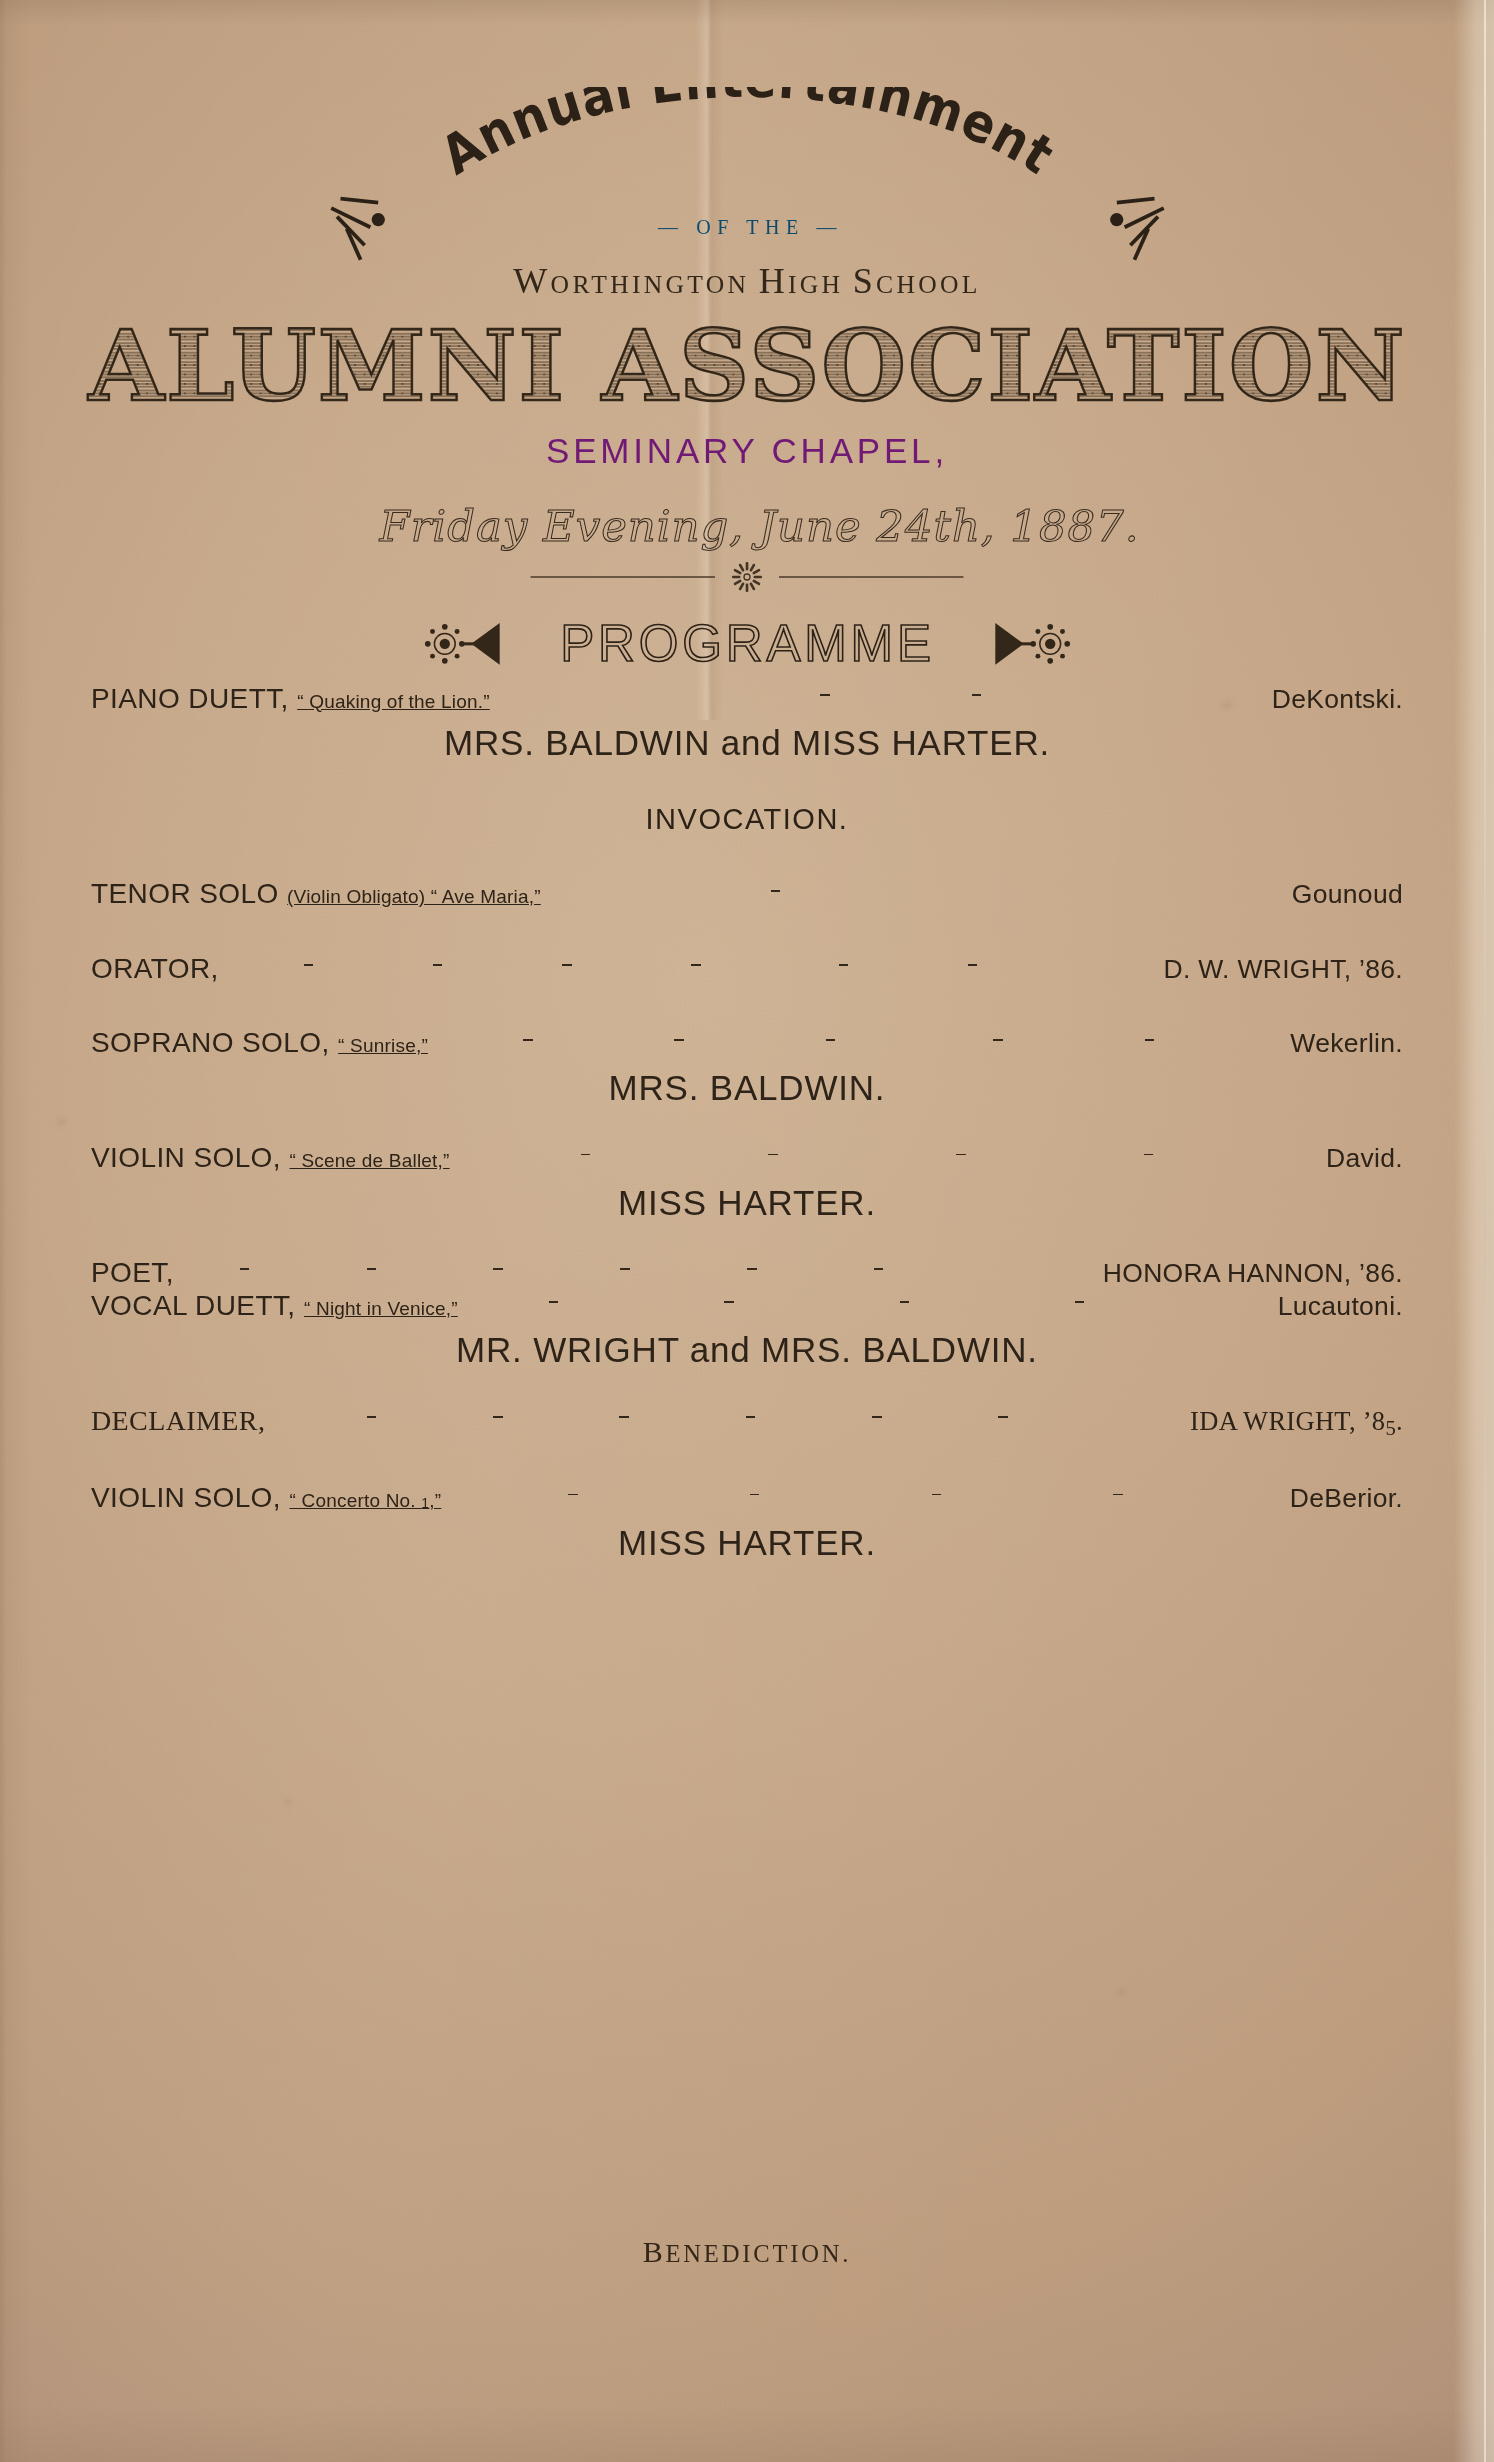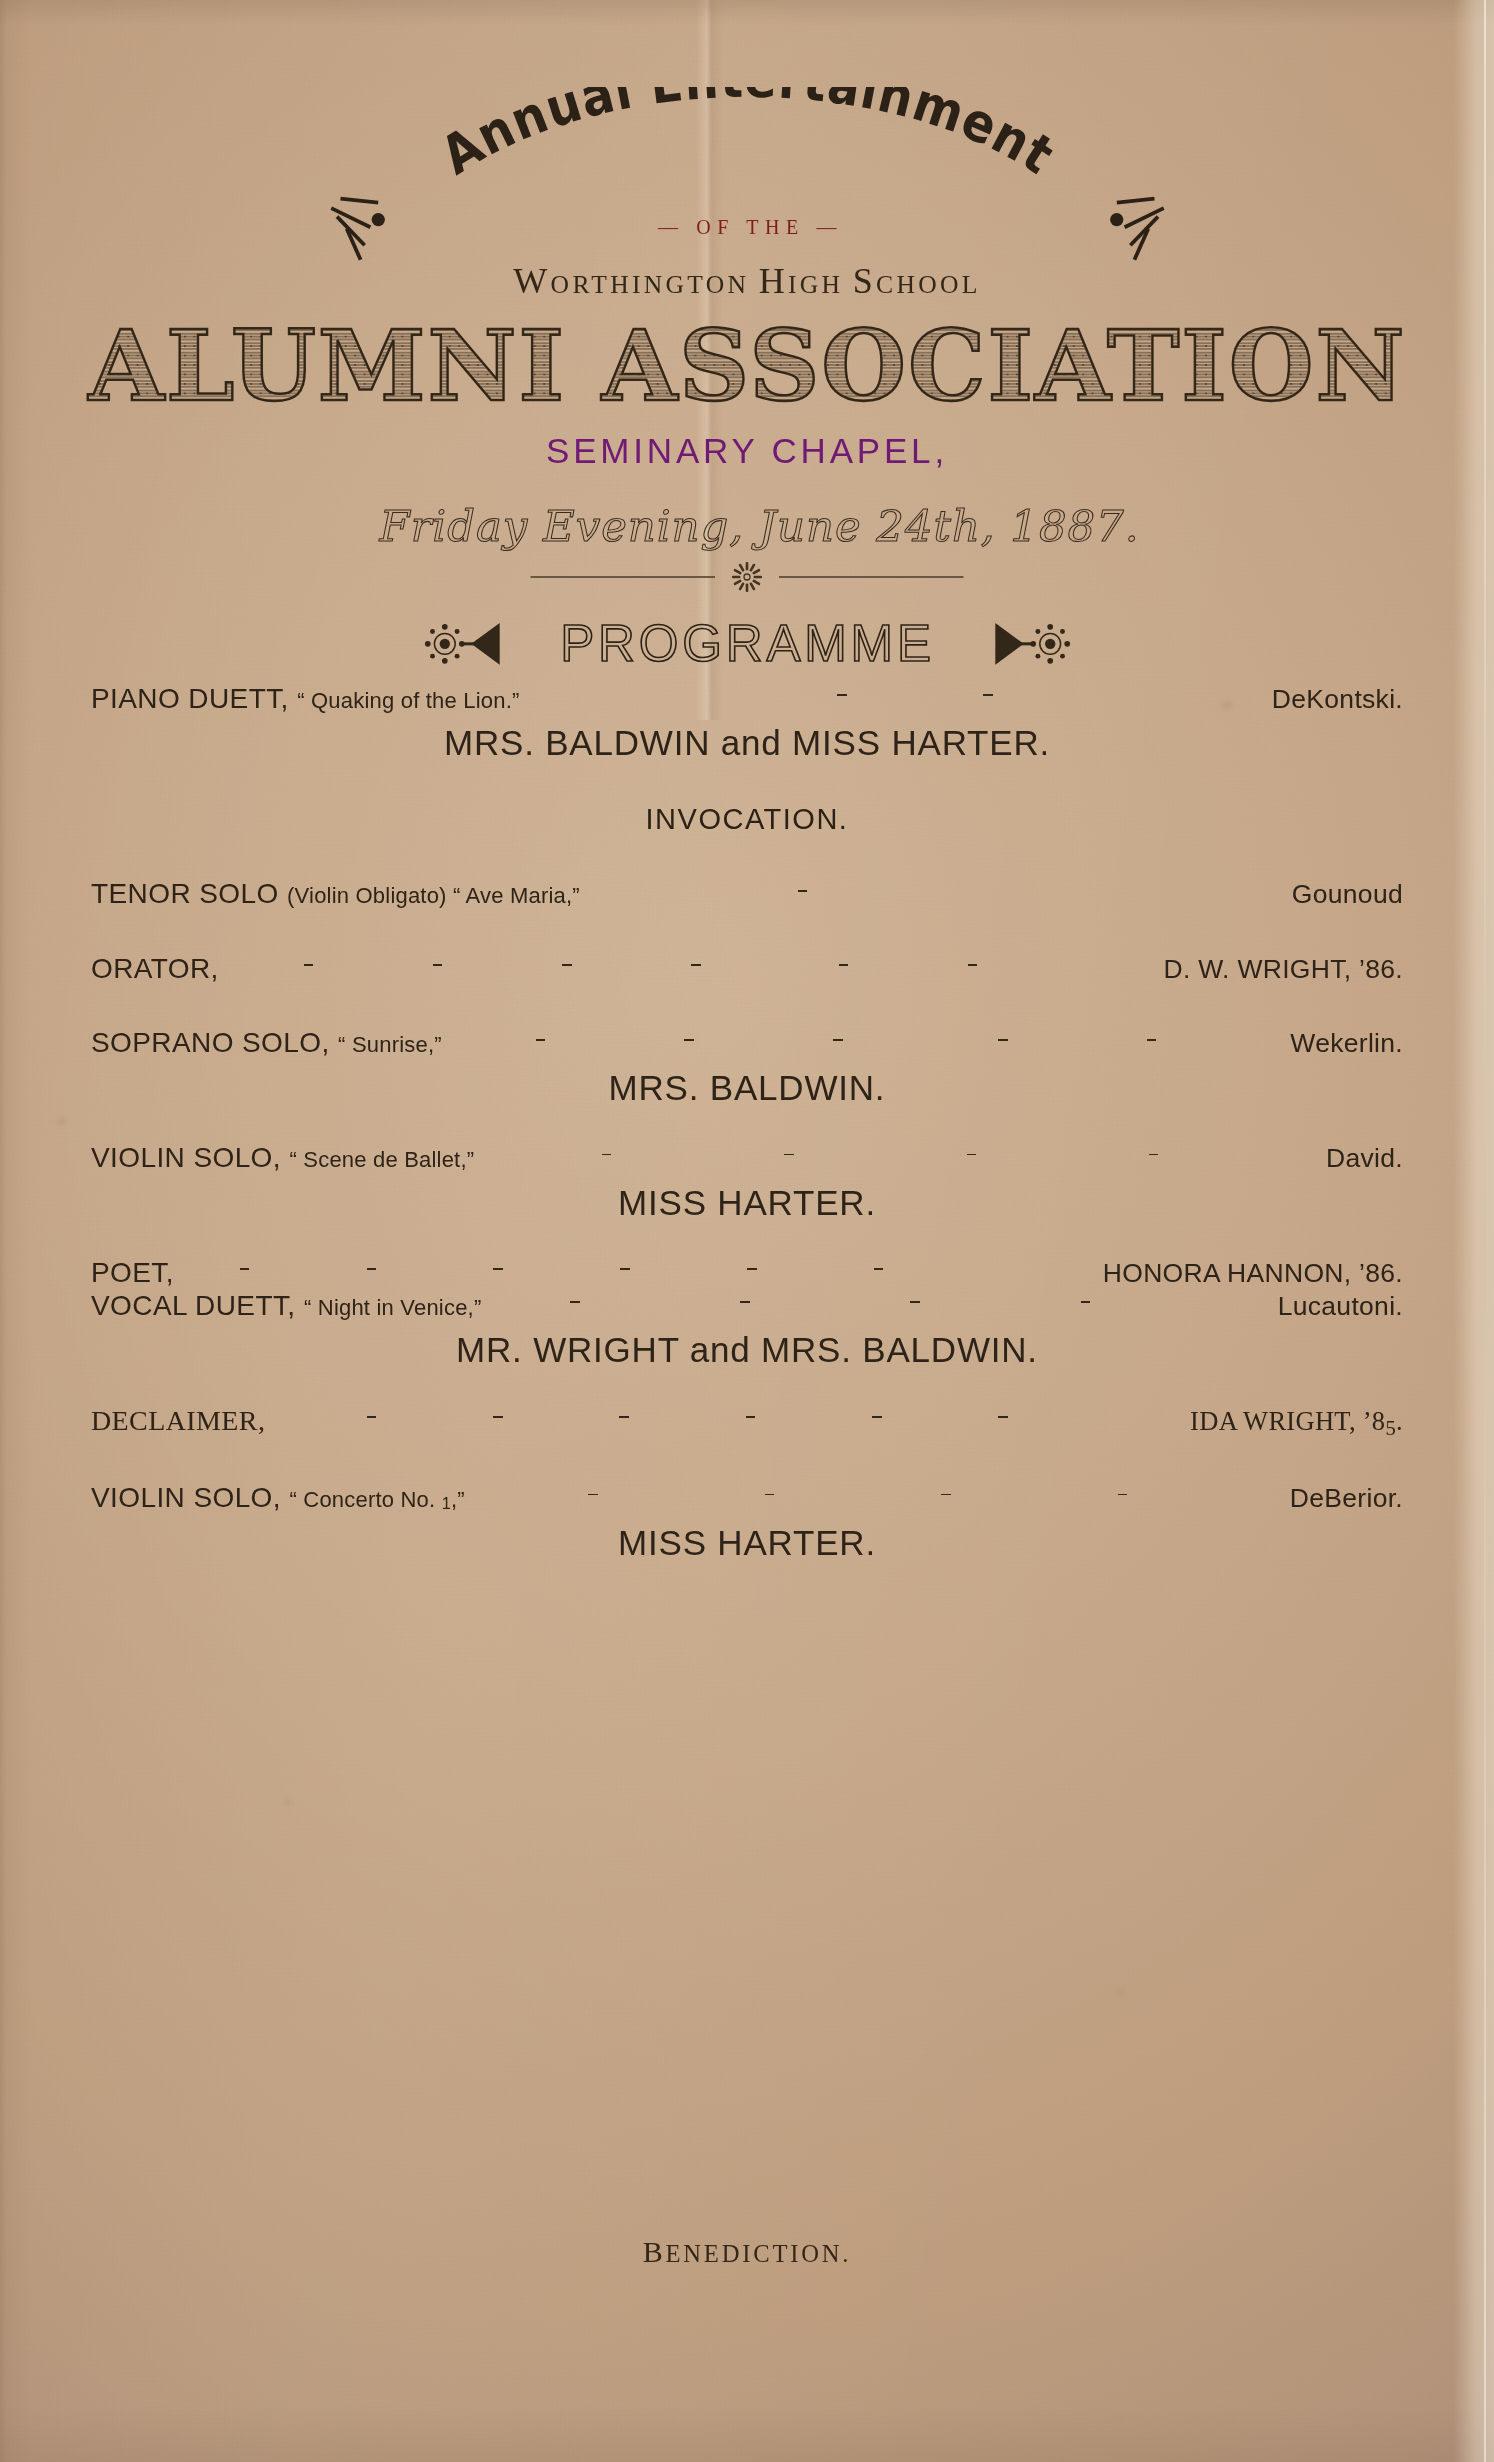--- a/index.html
+++ b/index.html
@@ -97,21 +97,21 @@
     letter-spacing: 1px;
     fill: #2c2117;
   }
 
   .ofthe {
     position: absolute;
     left: 0; right: 0; top: 216px;
     font-family: "Liberation Serif", "DejaVu Serif", serif;
     font-size: 20px;
     letter-spacing: 6.6px;
-    color: #7f1d1d;
+    color: #0c4a6e;
     padding-left: 7px;
   }
 
   .school {
     position: absolute;
     left: 0; right: 0; top: 260px;
     font-family: "Liberation Serif", "DejaVu Serif", serif;
     font-size: 24px;
     letter-spacing: 3.3px;
     color: #332719;
@@ -190,23 +190,24 @@
     letter-spacing: 0.3px;
     color: #2e2318;
     white-space: nowrap;
     line-height: 1.0;
   }
   .role {
     font-size: 28px;
     letter-spacing: 0.4px;
   }
   .title-q {
-    font-size: 22px;
+    font-size: 19px;
     letter-spacing: 0.2px;
     margin-left: 8.5px;
+    text-decoration: underline;
   }
   .leader {
     flex: 1 1 auto;
     position: relative;
     height: 1em;
     margin: 0 11.4px;
     overflow: hidden;
   }
   .leader span {
     position: absolute;

